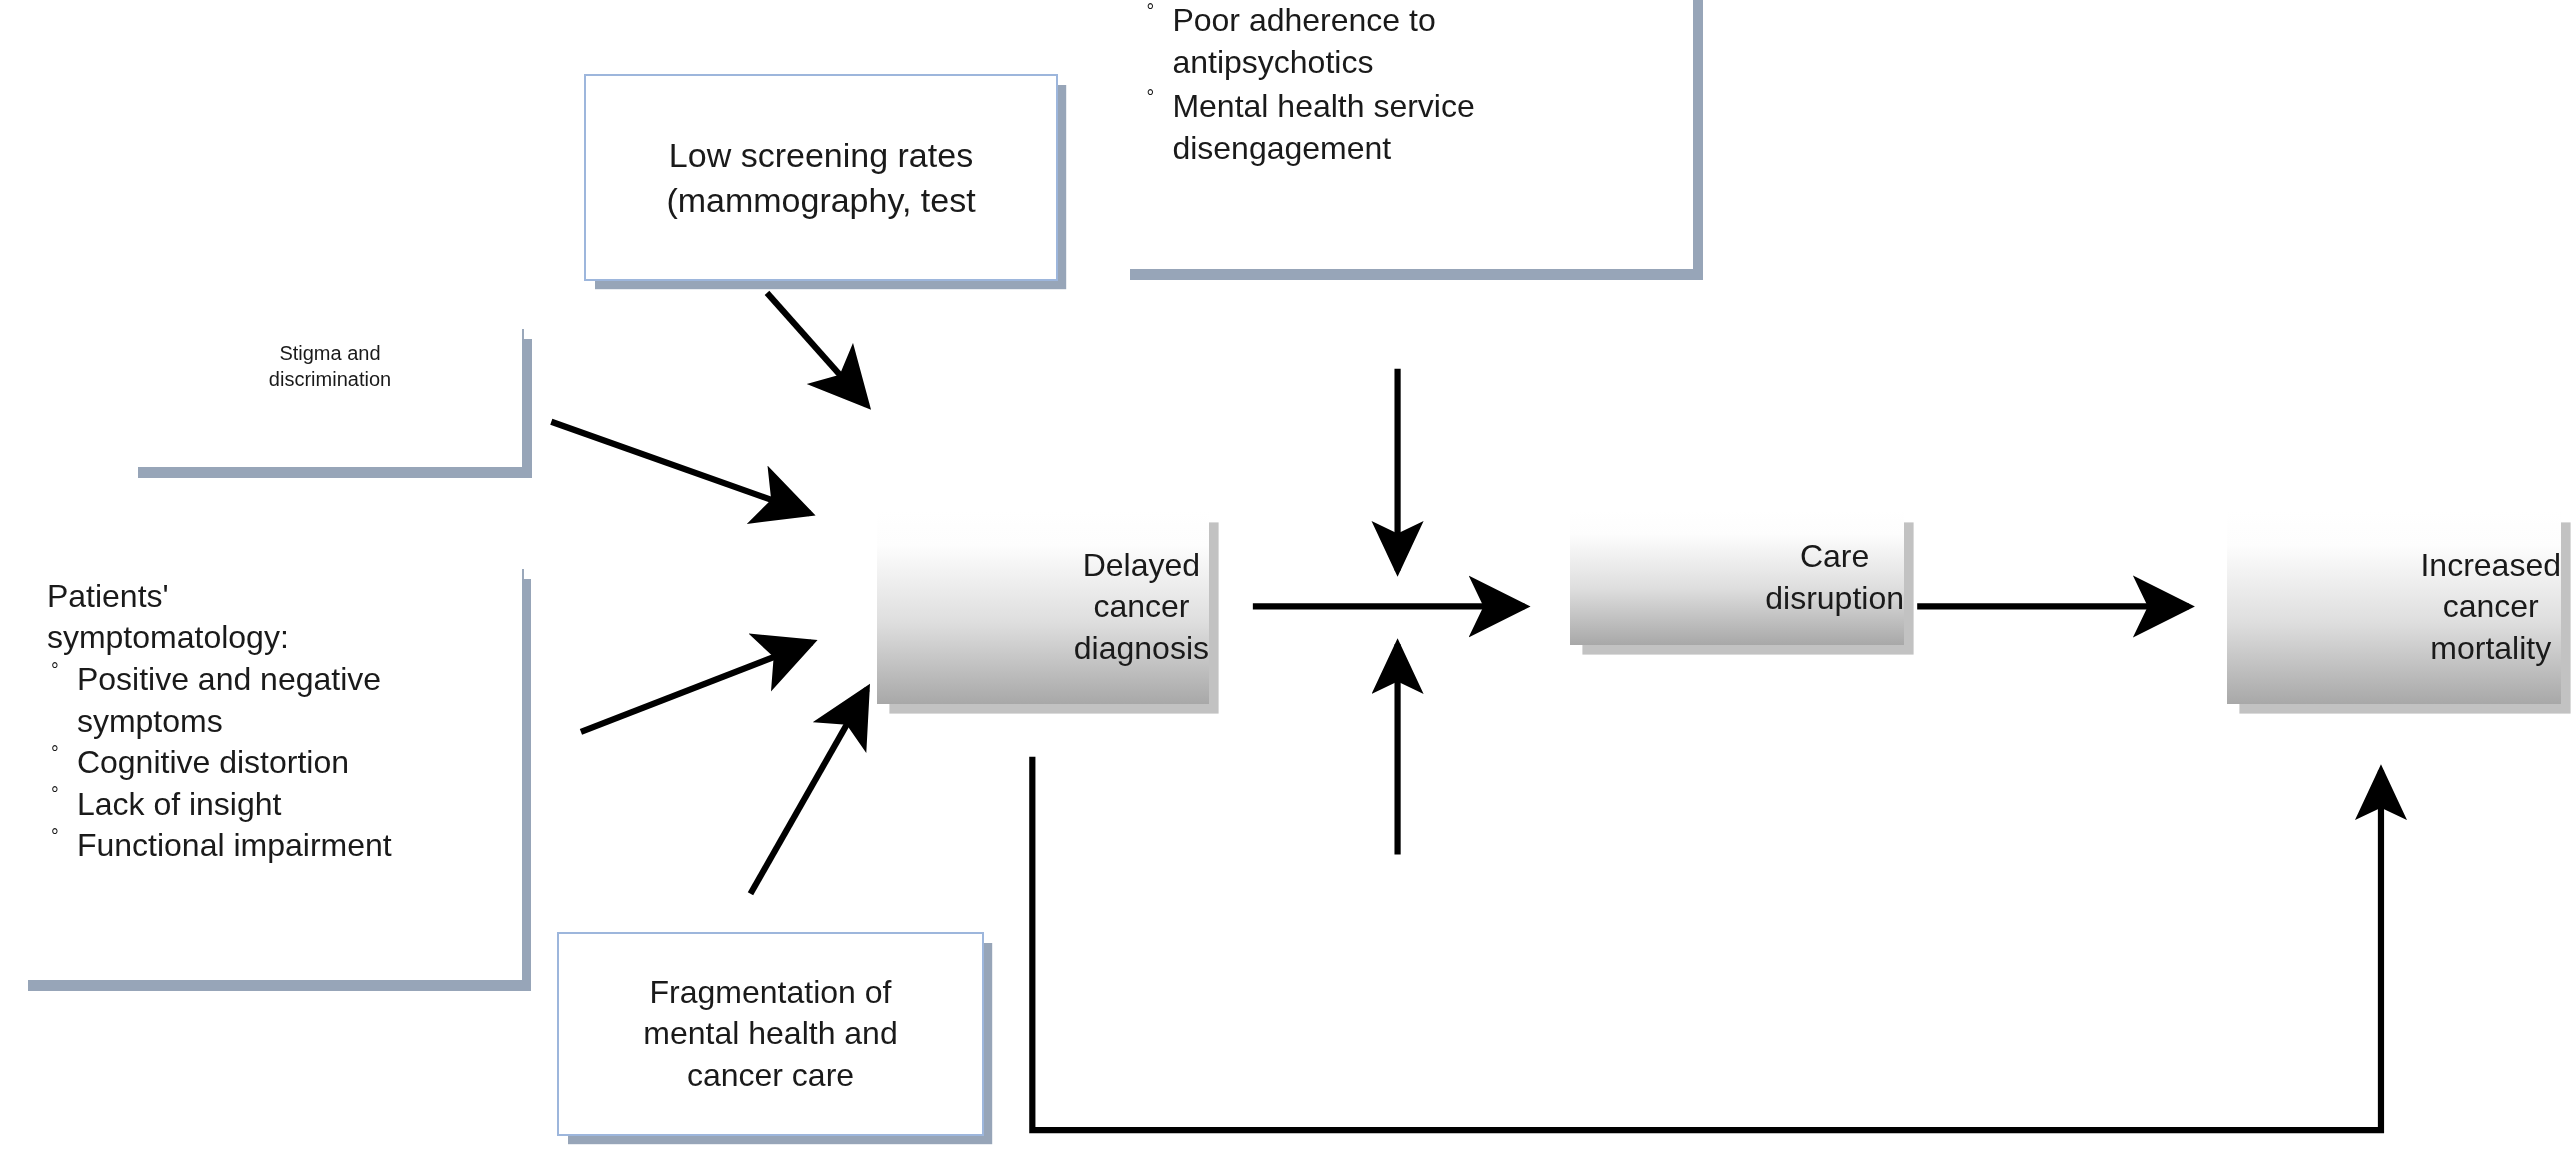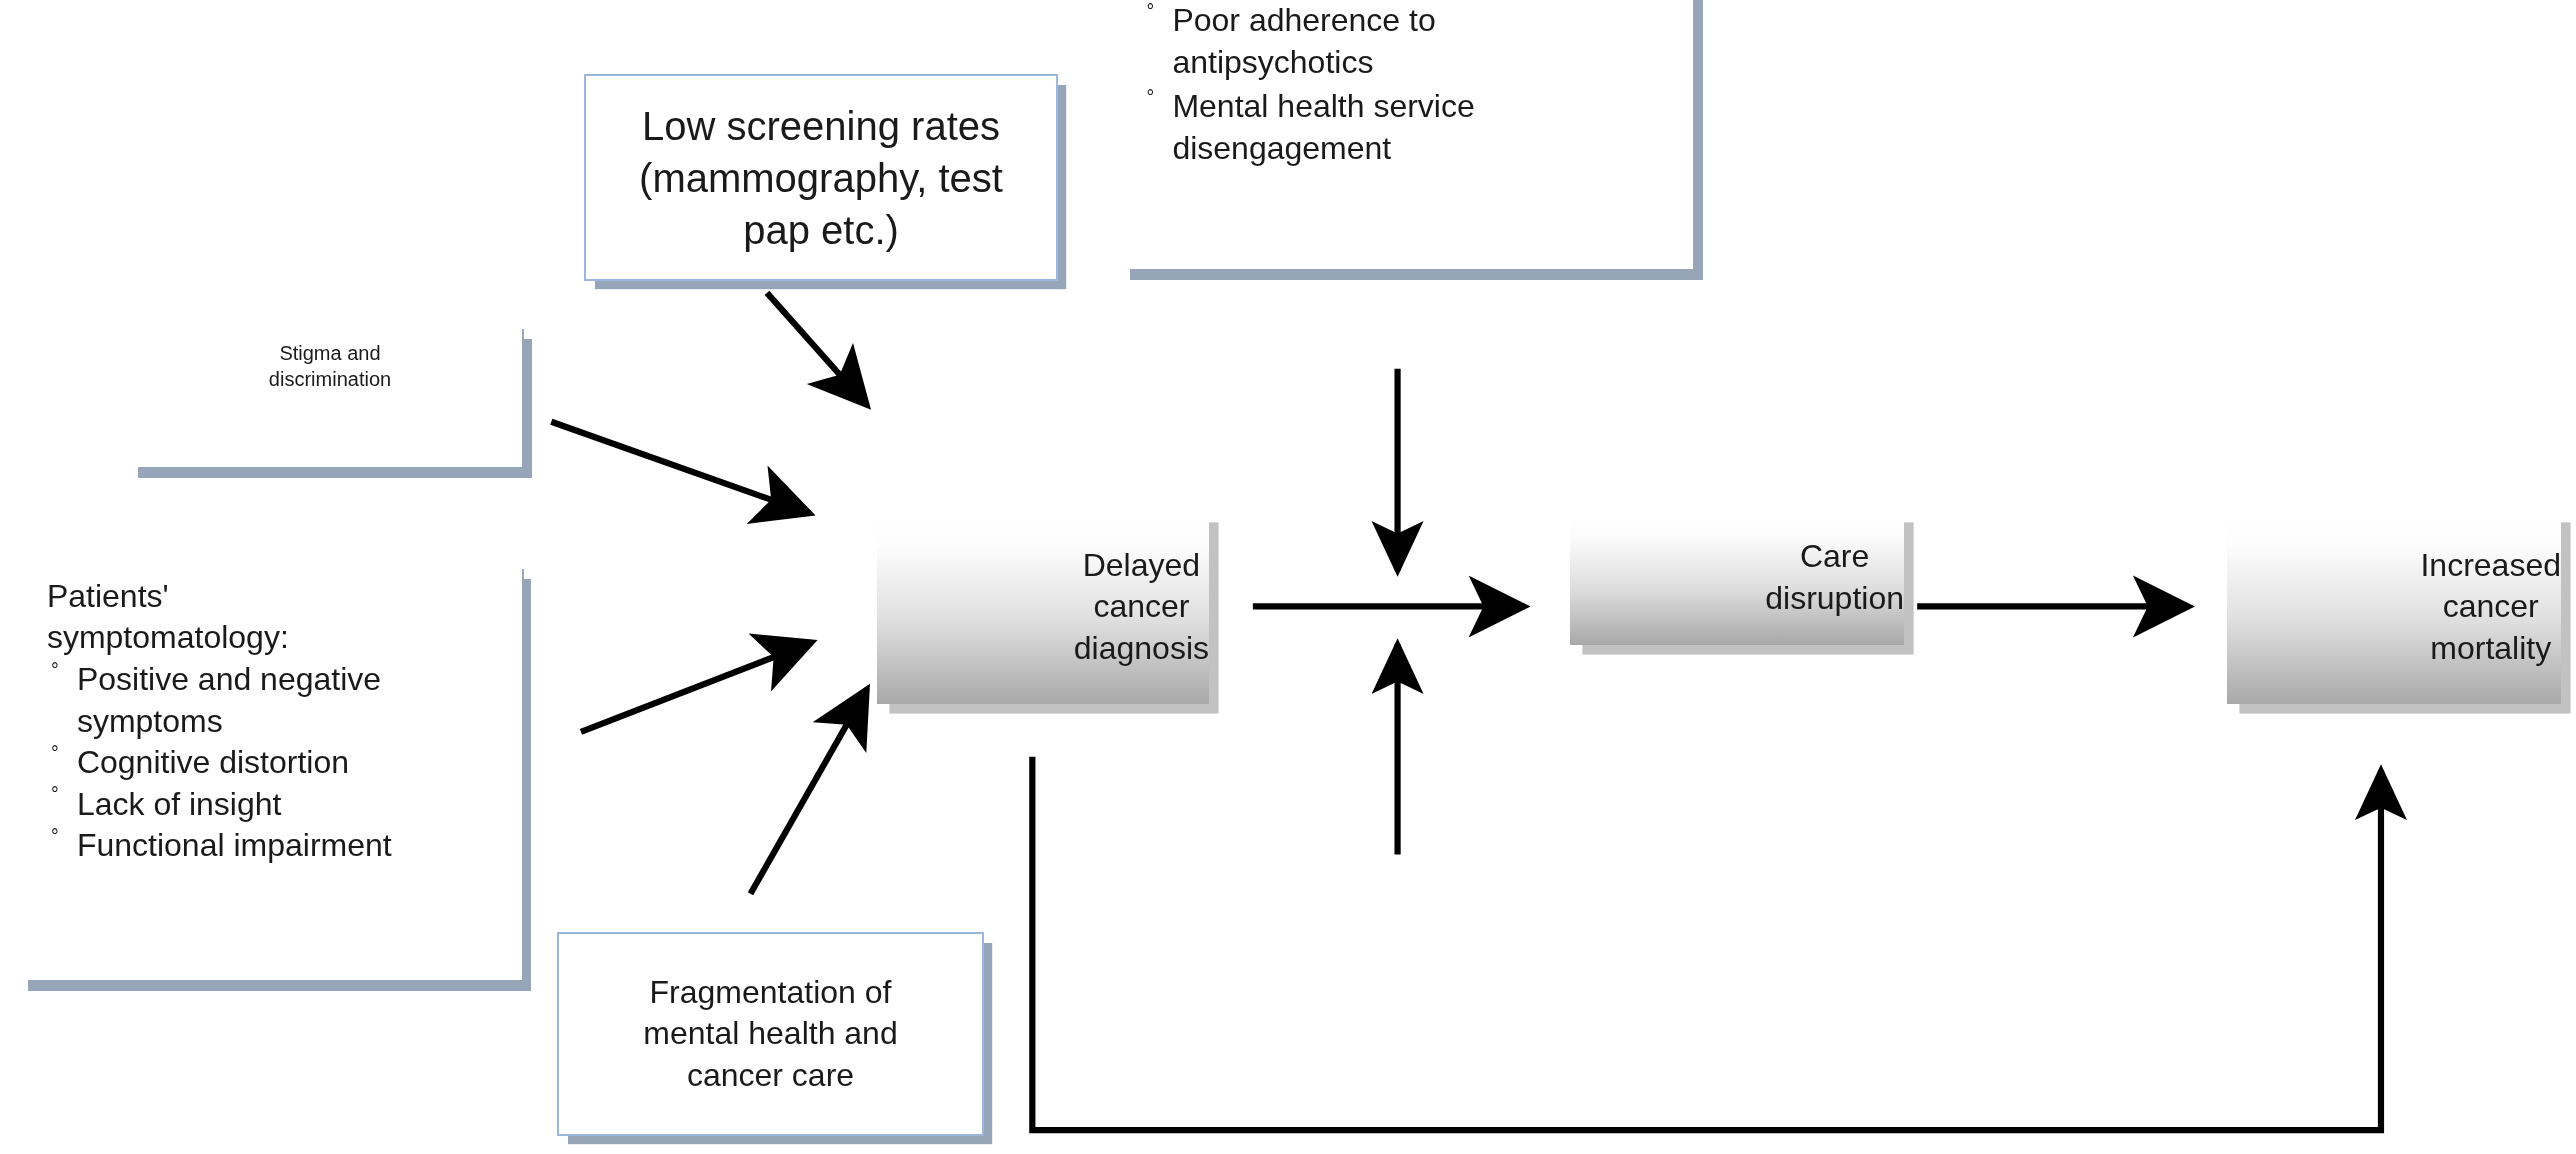--- a/index.html
+++ b/index.html
@@ -105,24 +105,23 @@
     <g>
       <line x1="2782" y1="880" x2="3176" y2="880" stroke="#000" stroke-width="9" marker-end="url(#ah)"></line>
     </g>
 
     <g>
       <polyline points="1498,1098 1498,1640 3455,1640 3455,1118" fill="none" stroke="#000" stroke-width="9" marker-end="url(#ah2)"></polyline>
     </g>
   </svg>
 
   <div class="node card" style="left:584px;top:74px;width:474px;height:207px;">
-    <div class="txt" style="font-size:40px;">
+    <div class="txt" style="font-size:34px;">
       <div>Low screening rates</div>
       <div>(mammography, test</div>
-      <div>pap etc.)</div>
     </div>
   </div>
 
   <div class="node open-card" style="left:1130px;top:-23.4px;width:565px;height:292px;padding:23.4px 6.9px 0 12.4px;">
     <ul class="bullets" style="font-size:32px;">
       <li>
         <span class="bul">°</span>
         <span>Poor adherence to</span><br>
         <span>antipsychotics</span>
       </li>

